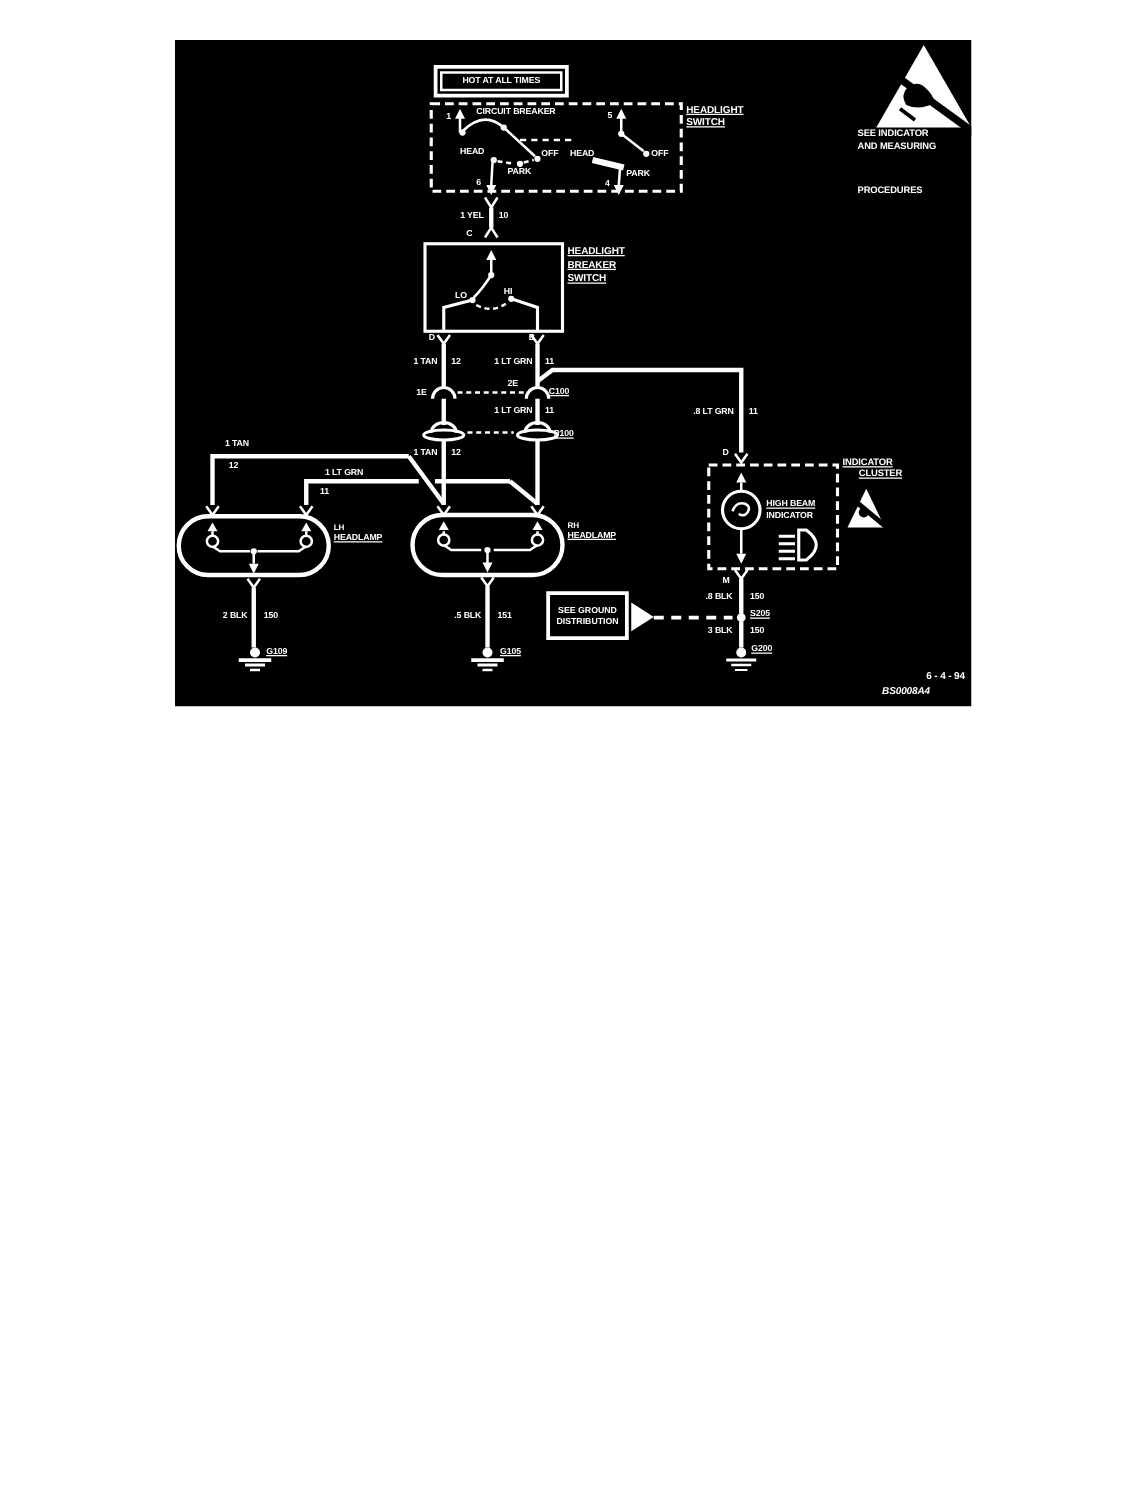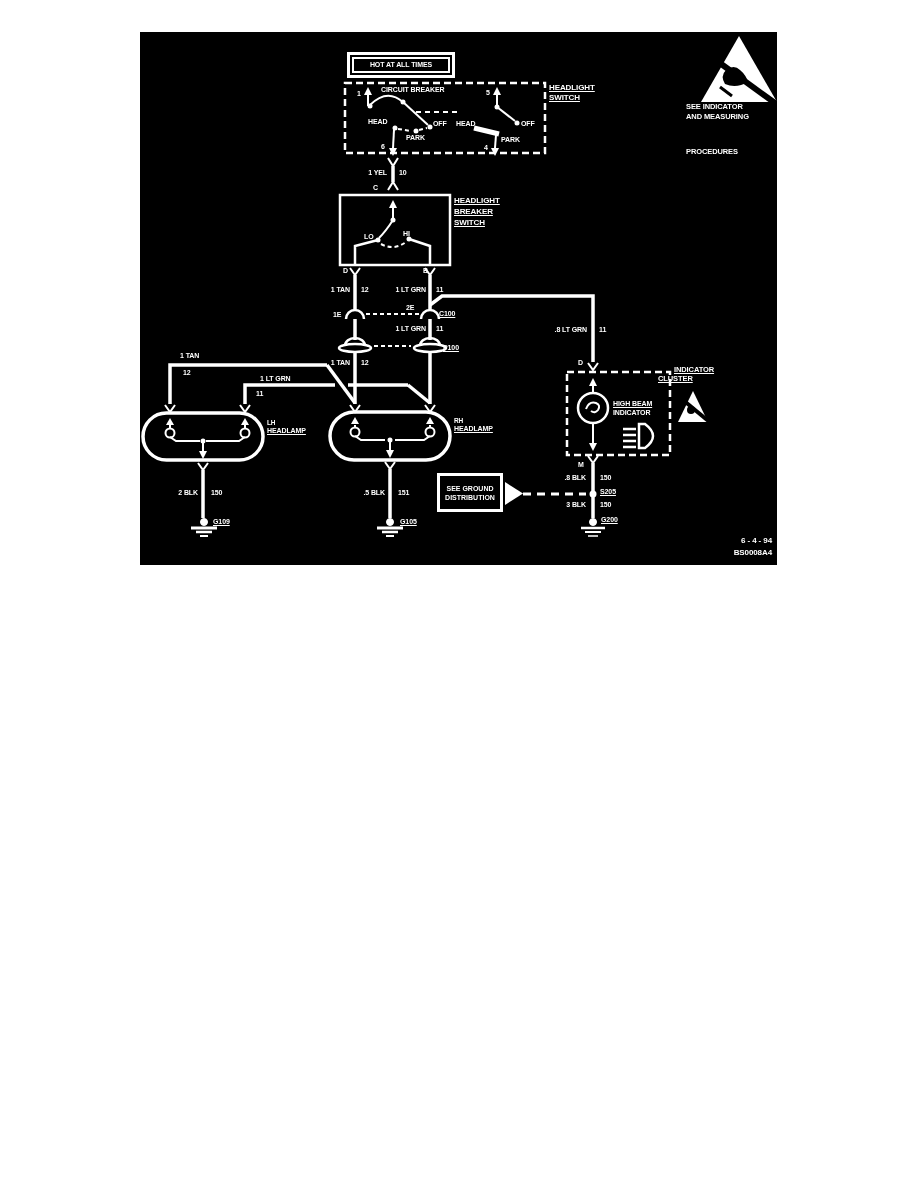--- a/index.html
+++ b/index.html
@@ -263,33 +263,33 @@
     <div class="lb ra" style="left:245px;top:457px;">.5 BLK</div>
     <div class="lb" style="left:258px;top:457px;">151</div>
     <div class="lb u" style="left:260px;top:486px;">G105</div>
 
     <div class="gndbox">
       <div>SEE GROUND</div>
       <div>DISTRIBUTION</div>
     </div>
 
     <div class="lb u" style="left:534px;top:334px;font-size:7.5px;">INDICATOR</div>
-    <div class="lb u" style="left:518px;top:343px;font-size:7.5px;">CLUSTER</div>
+    <div class="lb u" style="left:547px;top:343px;font-size:7.5px;">CLUSTER</div>
     <div class="lb" style="left:438px;top:327px;">D</div>
     <div class="lb u" style="left:473px;top:368px;">HIGH BEAM</div>
     <div class="lb" style="left:473px;top:377px;">INDICATOR</div>
     <div class="lb" style="left:438px;top:429px;">M</div>
     <div class="lb ra" style="left:446px;top:442px;">.8 BLK</div>
     <div class="lb" style="left:460px;top:442px;">150</div>
     <div class="lb u" style="left:460px;top:456px;">S205</div>
     <div class="lb ra" style="left:446px;top:469px;">3 BLK</div>
     <div class="lb" style="left:460px;top:469px;">150</div>
     <div class="lb u" style="left:461px;top:484px;">G200</div>
 
     <div class="lb" style="left:546px;top:70px;font-size:7.5px;line-height:10px;">SEE INDICATOR</div>
     <div class="lb" style="left:546px;top:80px;font-size:7.5px;line-height:10px;">AND MEASURING</div>
     <div class="lb" style="left:546px;top:90px;font-size:7.5px;line-height:10px;margin-top:25px;">PROCEDURES</div>
 
     <div class="lb ra s8" style="left:632px;top:504px;">6 - 4 - 94</div>
-    <div class="lb ra s8" style="left:632px;top:516px;">BS0008A4</div>
+    <div class="lb ra s8" style="left:604px;top:516px;font-style:italic;">BS0008A4</div>
 
   </div>
 </div>
 
 </body></html>

